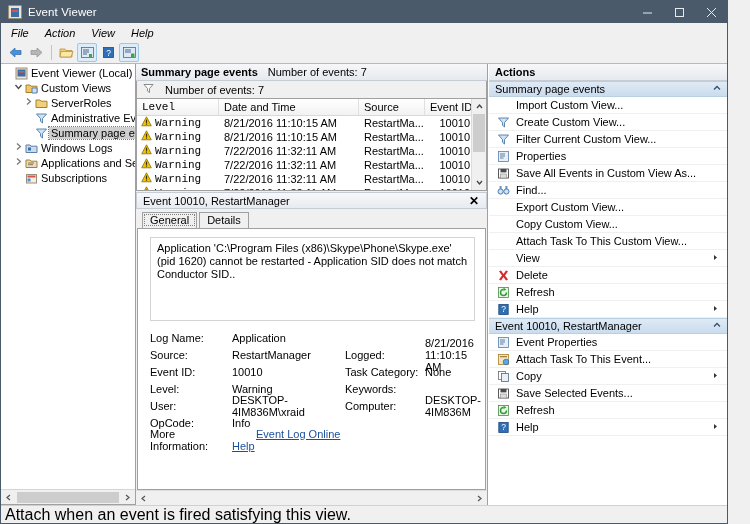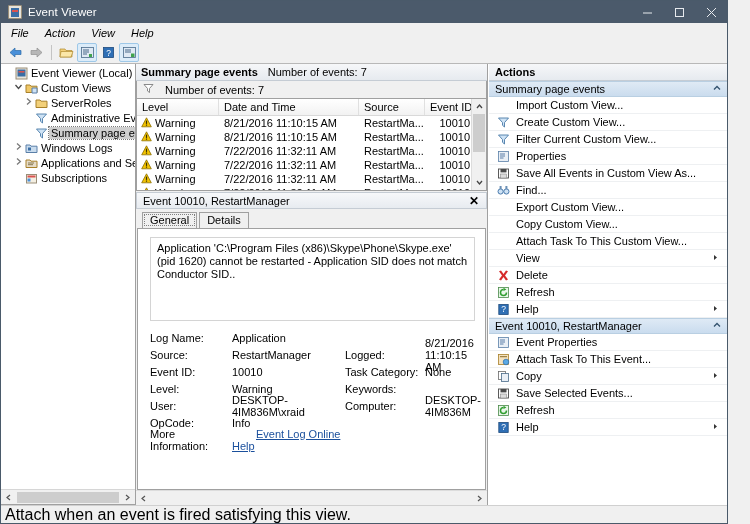--- a/index.html
+++ b/index.html
@@ -132,21 +132,21 @@
   }
   .list-inner { display: flex; flex: 1 1 auto; min-height: 0; }
   .list-cols { flex: 1 1 auto; display: flex; flex-direction: column; min-width: 0; }
   .lhead { display: flex; height: 17px; flex: 0 0 17px;
     background: linear-gradient(to bottom,#ffffff 0%,#f2f2f2 100%);
     border-bottom: 1px solid #d9d9d9; }
   .lhead div {
     font-size: 11px; padding: 2px 0 0 5px;
     border-right: 1px solid #e0e0e0; overflow: hidden; white-space: nowrap;
   }
-  .c-level { width: 82px; flex: 0 0 82px; }
+  .c-level { width: 82px; flex: 0 0 82px; font-family: Liberation Mono, monospace; }
   .c-date { width: 140px; flex: 0 0 140px; }
   .c-source { width: 66px; flex: 0 0 66px; }
   .c-eid { width: 52px; flex: 0 0 52px; }
   .c-task { flex: 1 1 auto; }
   .lrow { display: flex; height: 14px; align-items: center; font-size: 11px; }
   .lrow > div { padding-left: 5px; overflow: hidden; white-space: nowrap; }
   .lrow .c-eid { text-align: right; padding-right: 7px; padding-left: 0; }
   .cell-level { display: flex; align-items: center; gap: 3px; padding-left: 4px !important; }
   .vscroll {
     width: 15px; flex: 0 0 15px; background: #f0f0f0;

